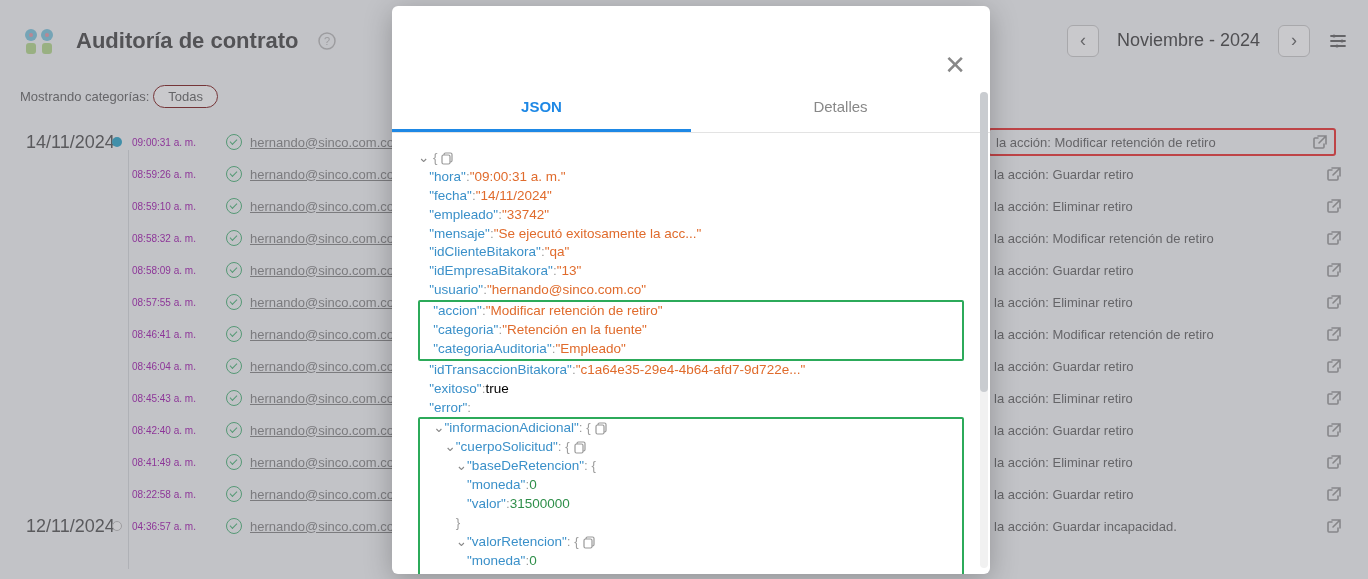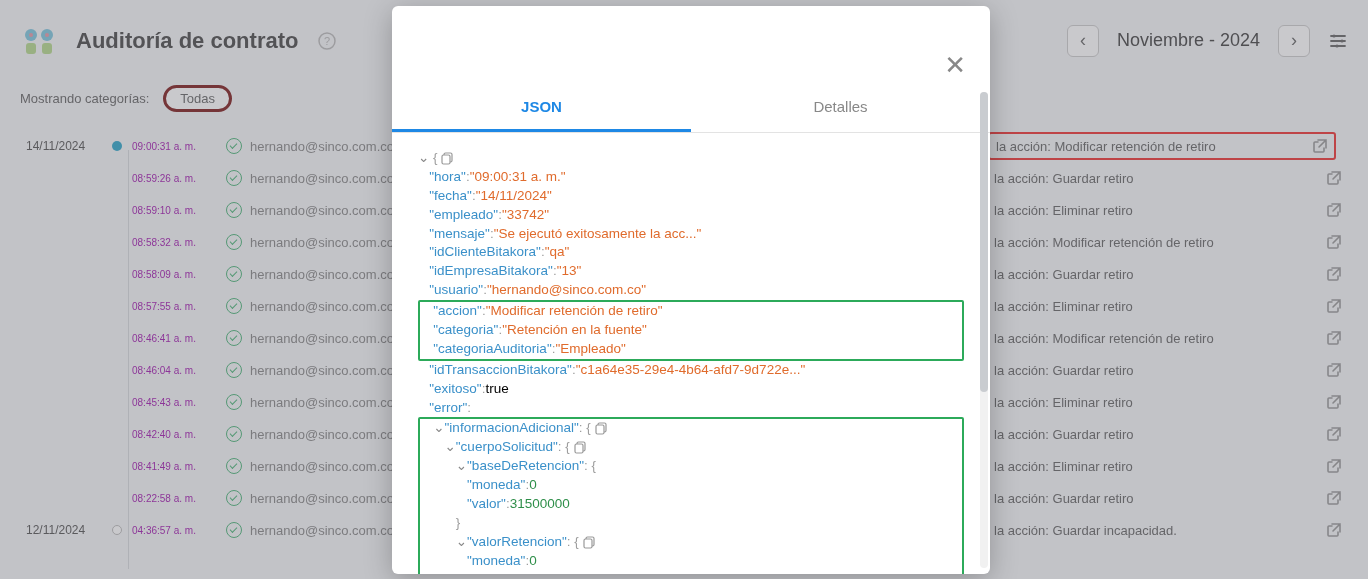--- a/index.html
+++ b/index.html
@@ -8,32 +8,32 @@
   .page{padding:18px 20px 10px 20px}
   .header{display:flex;align-items:center;justify-content:space-between;margin-bottom:22px}
   .title-wrap{display:flex;align-items:center;gap:18px}
   .logo{width:38px;height:32px}
   .page-title{font-size:22px;font-weight:600;color:#4a4a4a}
   .help-icon{color:#9e9e9e;margin-left:2px}
   .date-nav{display:flex;align-items:center;gap:0}
   .nav-btn{width:32px;height:32px;border:1px solid #ccc;background:#fff;border-radius:6px;display:flex;align-items:center;justify-content:center;color:#666;cursor:pointer;font-size:18px}
   .date-label{margin:12px 18px;font-size:18px;color:#444;font-weight:500}
   .settings-btn{margin-left:18px;color:#666}
-  .filters{display:flex;align-items:center;gap:14px;margin-bottom:18px;font-size:13px;color:#666}
-  .chip{border:3px solid #7f1d1d;border-radius:16px;padding:3px 14px;color:#666;background:#fff}
+  .filters{display:flex;align-items:center;gap:4px;margin-bottom:18px;font-size:13px;color:#666}
+  .chip{border:1px solid #7f1d1d;border-radius:16px;padding:3px 14px;color:#666;background:#fff}
   .list{margin-left:6px}
   .row{display:flex;align-items:center;height:32px}
-  .date-col{width:86px;font-size:12px;color:#555}
+  .date-col{width:86px;font-size:18px;color:#555}
   .dot{width:10px;height:10px;border-radius:50%;background:#2fa6c9;margin:0 10px 0 0}
   .dot.empty{background:#fff;border:1.5px solid #bbb}
   .time-col{width:94px;color:#a21caf;font-size:10px}
   .status-col{width:24px}
   .check{width:16px;height:16px;border:1.6px solid #4db57a;border-radius:50%;position:relative}
   .check:after{content:"";position:absolute;left:3px;top:4px;width:6px;height:3px;border-left:1.6px solid #4db57a;border-bottom:1.6px solid #4db57a;transform:rotate(-45deg)}
-  .user-col{flex:0 0 240px;color:#888;font-size:13px}
+  .user-col{flex:0 0 240px;color:#888;text-decoration:underline;font-size:13px}
   .spacer{flex:1}
   .action-col{width:354px;color:#666;font-size:13px;display:flex;align-items:center;justify-content:space-between;padding-right:6px}
   .ext{color:#888}
   .row.first .action-col{}
   .action-highlight{border:2px solid #e33;border-radius:3px;padding:4px 6px;margin:-4px -6px}
   .vline{position:absolute;left:128px;top:150px;bottom:10px;width:1px;background:#d8dadd}
 
   
   .modal{position:absolute;left:392px;top:6px;width:598px;height:568px;background:#fff;border-radius:6px;box-shadow:0 6px 28px rgba(0,0,0,.25);z-index:10;display:flex;flex-direction:column;overflow:hidden}
   .modal-close{position:absolute;right:24px;top:44px;font-size:26px;color:#888;cursor:pointer;background:none;border:none}

